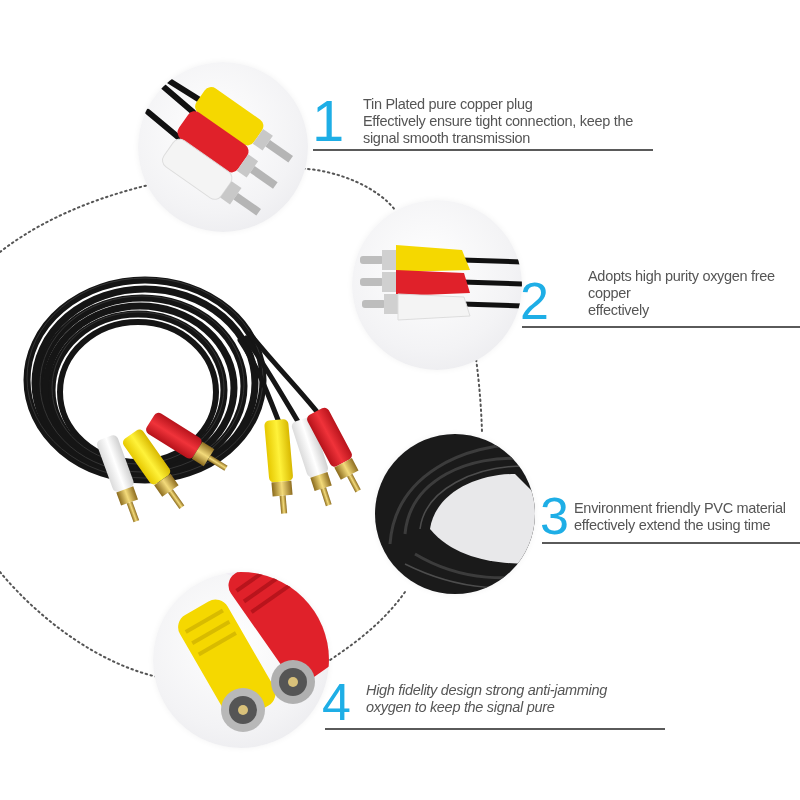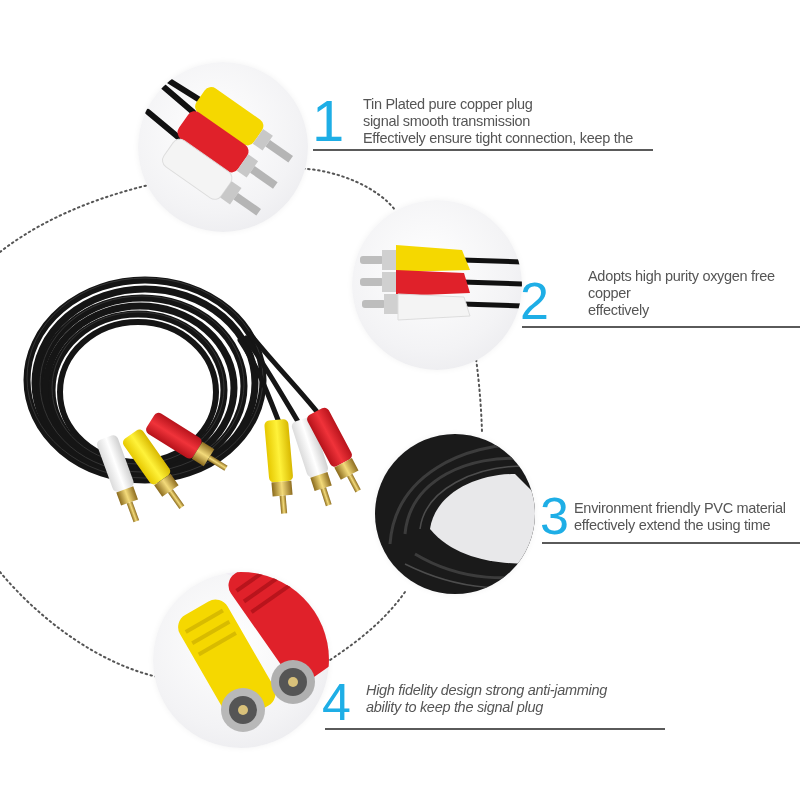--- a/index.html
+++ b/index.html
@@ -194,22 +194,22 @@
     <circle cx="90" cy="138" r="22" fill="#b8b8b8"></circle>
       <circle cx="90" cy="138" r="14" fill="#555"></circle>
       <circle cx="90" cy="138" r="5" fill="#d9c17a"></circle>
   </svg>
 </div>
 
 <div>
   <div class="feature-num" style="left:312px;top:92px;font-size:58px;">1</div>
   <div class="feature-text" style="left:363px;top:96px;">
     <div>Tin Plated pure copper plug</div>
+    <div>Effectively ensure tight connection, keep the</div>
     <div>signal smooth transmission</div>
-    <div>Effectively ensure tight connection, keep the</div>
   </div>
   <div class="feature-line" style="left:313px;top:149px;width:340px;"></div>
 </div>
 
 <div>
   <div class="feature-num" style="left:520px;top:275px;font-size:52px;">2</div>
   <div class="feature-text" style="left:554px;top:268px;margin-left:34px;">
     <div>Adopts high purity oxygen free copper</div>
     <div>effectively</div>
   </div>
@@ -222,16 +222,16 @@
     <div>Environment friendly PVC material</div>
     <div>effectively extend the using time</div>
   </div>
   <div class="feature-line" style="left:542px;top:542px;width:258px;"></div>
 </div>
 
 <div>
   <div class="feature-num" style="left:322px;top:676px;font-size:52px;">4</div>
   <div class="feature-text" style="left:366px;top:682px;font-style:italic;">
     <div>High fidelity design strong anti-jamming</div>
-    <div>ability to keep the signal plug</div>
+    <div>oxygen to keep the signal pure</div>
   </div>
   <div class="feature-line" style="left:325px;top:728px;width:340px;"></div>
 </div>
 
 </body></html>

